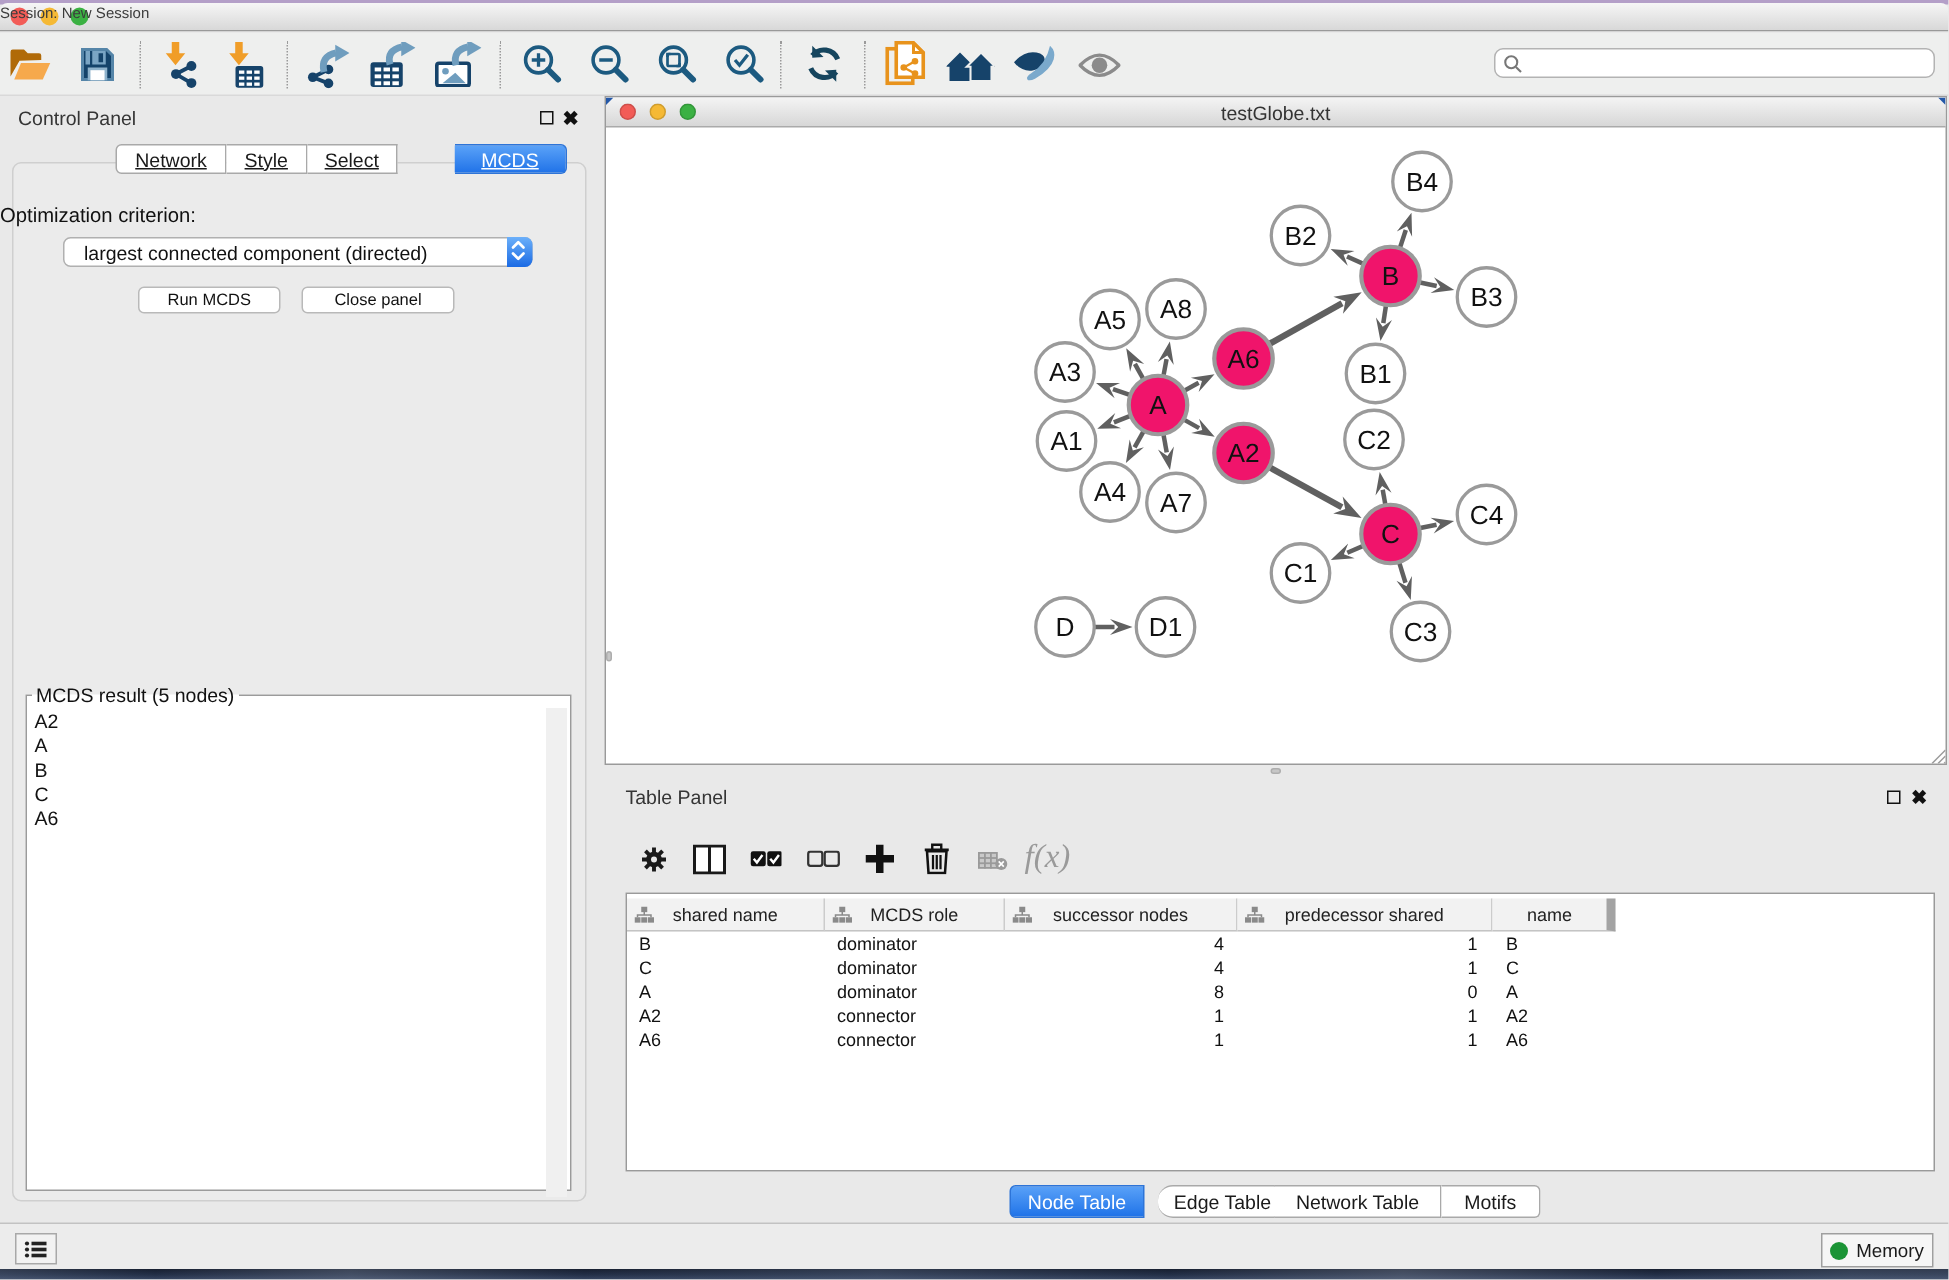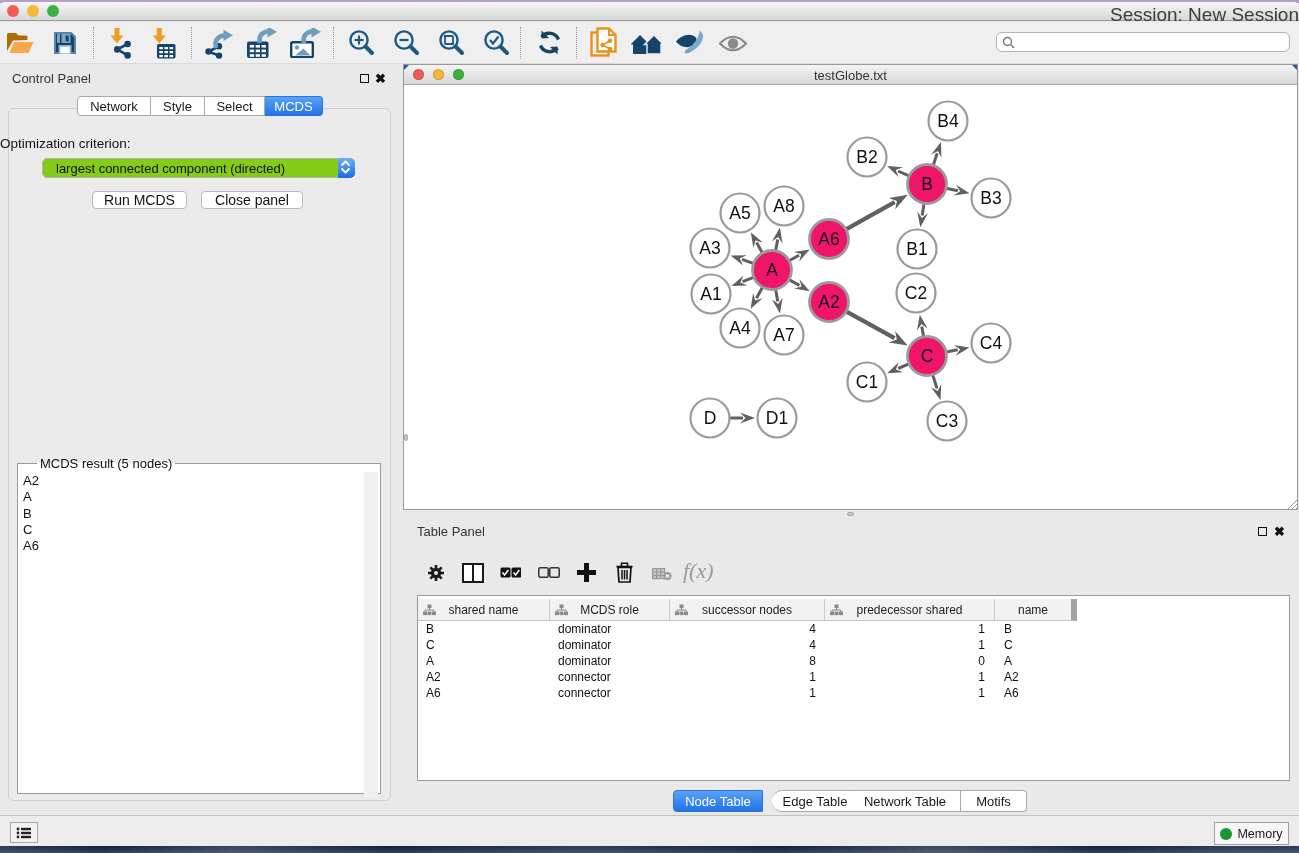--- a/index.html
+++ b/index.html
@@ -5,48 +5,48 @@
   * { margin:0; padding:0; box-sizing:border-box; }
   html,body { width:1299px; height:853px; overflow:hidden; }
   body { font-family:"Liberation Sans", sans-serif; background:#e9e9e9; position:relative; }
   .abs { position:absolute; }
   
   #topstrip { left:0; top:0; width:1299px; height:3px; background:#b49fc8; }
   #titlebar { left:0; top:2px; width:1299px; height:19px;
     background:linear-gradient(#f6f6f6,#d8d8d8); border-bottom:1px solid #999;
     border-radius:5px 5px 0 0; }
   .tl { width:12px; height:12px; border-radius:50%; top:5px; }
-  #titletext { width:1299px; text-align:right; top:4px; font-size:19px; color:#3c3c3c; }
+  #titletext { width:1299px; text-align:left; top:4px; font-size:10px; color:#3c3c3c; }
   #toolbar { left:0; top:22px; width:1299px; height:42px; background:#eeefee; border-bottom:1px solid #d9d9d9; }
   .sep { top:27px; width:0; height:32px; border-left:1px dotted #9a9a9a; }
   #searchbox { left:996px; top:32px; width:294px; height:20px; background:#fff;
     border:1px solid #b3b3b3; border-radius:6px; }
   
   #cp-title { left:12px; top:71px; font-size:13px; color:#353535; }
   .winbtn { top:73px; font-size:12px; color:#111; }
   #cp-tabs { left:77px; top:96px; height:20px; display:flex; font-size:13px; }
   .tab { background:#fff; border:1px solid #a9a9a9; border-left:none; color:#1a1a1a;
-    display:flex; align-items:center; justify-content:center; height:20px; }
+    display:flex; align-items:center; justify-content:center; height:20px;text-decoration:underline; }
   .tab.first { border-left:1px solid #a9a9a9; border-radius:4px 0 0 4px; }
   .tab.sel { background:linear-gradient(#5aa2f8,#2173e8); color:#fff; border-color:#2d74d8;
     border-radius:0 4px 4px 0; }
   #cp-panel { left:8px; top:108px; width:383px; height:693px; background:#ebebeb;
     border:1px solid #cfcfcf; border-radius:6px; }
   #opt-label { left:0; top:136px; width:399px; text-align:left; font-size:13.5px; color:#111; }
-  #dropdown { left:42px; top:158px; width:313px; height:20px; background:#84cc16;
+  #dropdown { left:42px; top:158px; width:313px; height:20px; background:#ffffff;
     border:1px solid #b0b0b0; border-radius:5px; font-size:13px; color:#111; }
   #dd-text { left:13px; top:2px; }
   #dd-btn { right:-1px; top:-1px; width:17px; height:20px; border-radius:0 5px 5px 0;
     background:linear-gradient(#6cb0fa,#1a6ae4); color:#fff; }
   .btn { top:191px; height:18px; background:#fff; border:1px solid #b9b9b9; border-radius:4px;
-    font-size:14px; color:#111; display:flex; align-items:center; justify-content:center; }
+    font-size:11px; color:#111; display:flex; align-items:center; justify-content:center; }
   
   #mcds-fs { left:17px; top:456px; width:364px; height:338px; border:1px solid #9b9b9b;
     background:#fff; padding:0; }
-  #mcds-fs legend { font-size:13px; color:#111; margin-left:19px; padding:0 3px; }
+  #mcds-fs legend { font-size:13px; color:#111; margin-left:3px; padding:0 3px; }
   #mcds-list { font-size:13px; color:#111; line-height:16.3px; padding:2px 0 0 5px; }
   #mcds-scroll { right:2px; top:1px; width:14px; height:326px; background:#f0f0f0; }
   
   #gwin { left:403px; top:64px; width:895px; height:446px; background:#fff;
     border:1px solid #9a9a9a; }
   #gtitle { left:0; top:0; width:893px; height:20px;
     background:linear-gradient(#f4f4f4,#d7d7d7); border-bottom:1px solid #aaa; }
   .gl { width:11px; height:11px; border-radius:50%; top:4px; border:0.5px solid rgba(0,0,0,0.15); }
   #gtitletext { width:893px; text-align:center; top:3px; font-size:13px; color:#333; }
   
@@ -236,21 +236,21 @@
 </svg>
 
 <div id="cp-title" class="abs">Control Panel</div>
 <div class="abs winbtn" style="left:360px;top:74px;width:9px;height:9px;border:1.5px solid #111;"></div>
 <div class="abs winbtn" style="left:375px;top:71px;font-weight:bold;font-size:13px;">✖</div>
 <div id="cp-panel" class="abs"></div>
 <div id="cp-tabs" class="abs">
   <div class="tab first" style="width:74px;">Network</div>
   <div class="tab" style="width:54px;">Style</div>
   <div class="tab" style="width:60px;">Select</div>
-  <div class="tab sel" style="width:58px;">MCDS</div>
+  <div class="tab sel" style="width:75px;margin-left:38px;">MCDS</div>
 </div>
 <div id="opt-label" class="abs">Optimization criterion:</div>
 <div id="dropdown" class="abs">
   <div id="dd-text" class="abs">largest connected component (directed)</div>
   <div id="dd-btn" class="abs">
     <svg width="15" height="18" viewBox="0 0 15 18">
       <path d="M4 7 L7.5 3.5 L11 7" fill="none" stroke="#fff" stroke-width="1.8" stroke-linecap="round" stroke-linejoin="round"></path>
       <path d="M4 11 L7.5 14.5 L11 11" fill="none" stroke="#fff" stroke-width="1.8" stroke-linecap="round" stroke-linejoin="round"></path>
     </svg>
   </div>

